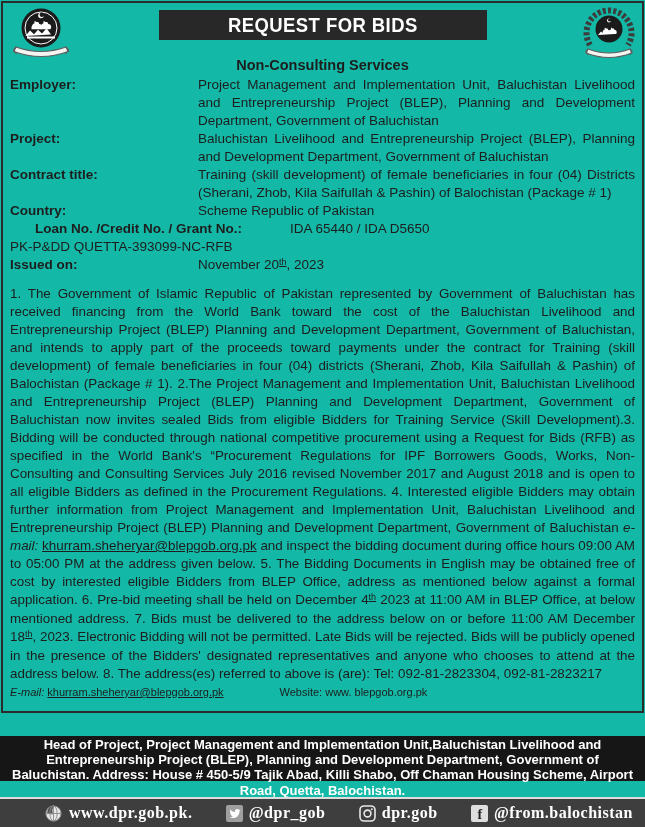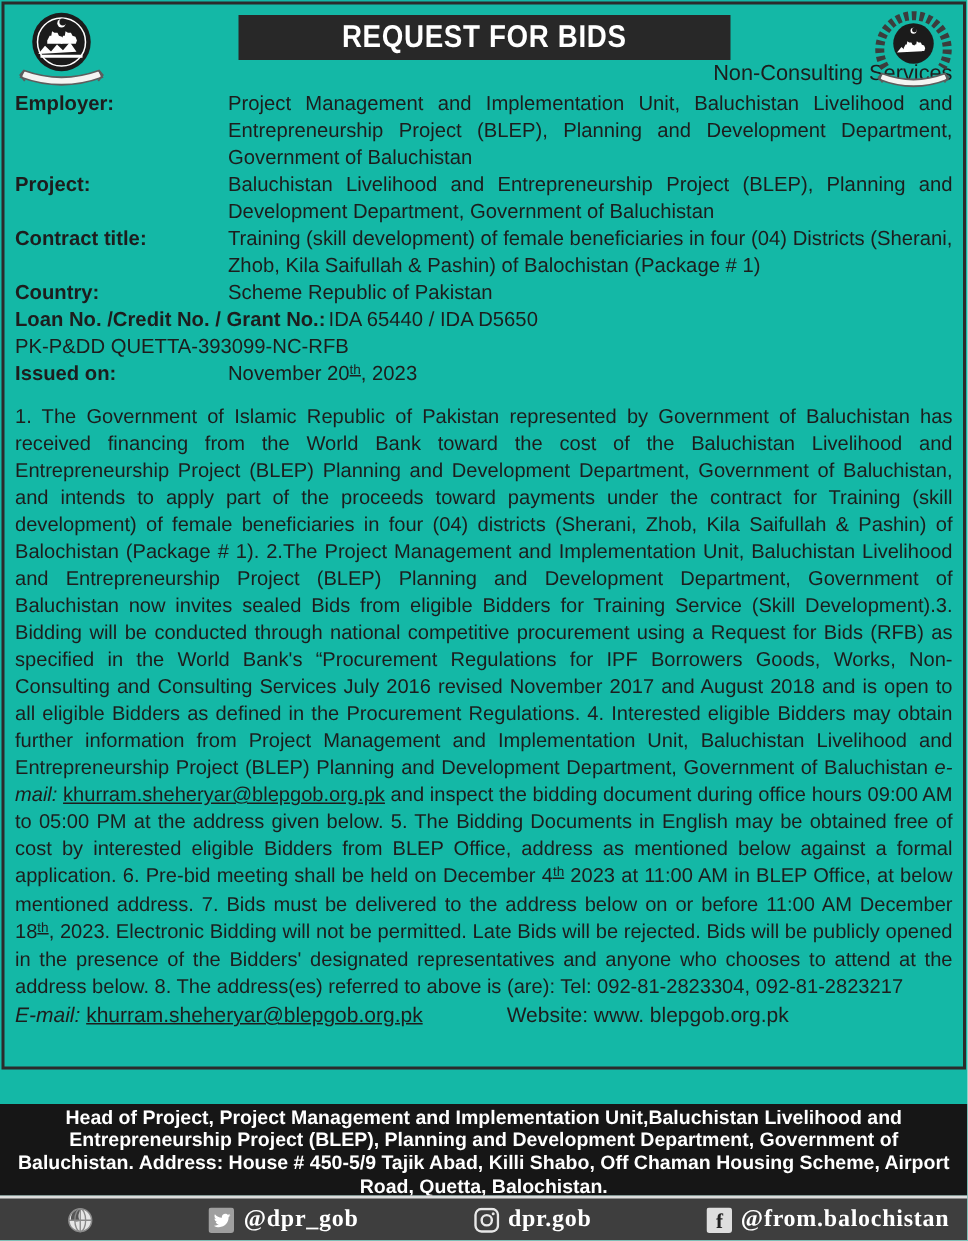--- a/index.html
+++ b/index.html
@@ -21,48 +21,48 @@
   .title-bar {
     margin:7px auto 0; width:328px; height:30px;
     background:var(--title-bar-bg, #282828);
     display:flex; align-items:center; justify-content:center;
   }
   .title-text {
     color:#fff; font-weight:bold; font-size:21px; white-space:nowrap;
     transform:scaleX(.88); letter-spacing:.5px;
   }
   .subtitle {
-    text-align:right; font-weight:normal; font-size:14.5px; margin-top:0;
+    text-align:center; font-weight:bold; font-size:14.5px; margin-top:16px;
     line-height:18px;
   }
   .info-rows { margin-top:2px; }
-  .info-row { display:flex; }
+  .info-row { display:flex;gap:46px; }
   .info-label {
     flex:0 0 142px; font-weight:bold; font-size:13.5px; line-height:18px;
   }
   
-  .info-row:nth-child(5) .info-label { flex:0 0 auto; padding-right:2px; }
+  .info-row:nth-child(5) .info-label { flex:0 0 auto; padding-right:2px;margin-left:25px; }
   .info-value {
     flex:1; font-size:13.5px; line-height:18px; text-align:justify;
   }
   .body-text {
     margin-top:10px; font-size:13.4px; line-height:18px; text-align:justify;
   }
-  .contact-line { display:flex; font-size:14px; line-height:18px; }
+  .contact-line { display:flex; font-size:11px; line-height:18px; }
   .contact-line .website { margin-left:56px; }
   .seg-italic { font-style:italic; }
   .seg-underline { text-decoration:underline; }
   .seg-sup { font-size:9px; position:relative; top:-4px;text-decoration:underline; }
 
   .ab-line {
     position:absolute; top:712px; right:5px; height:23px; line-height:23px;
     font-weight:bold; font-size:15px;margin-top:48px;
   }
   .footer-box {
-    position:absolute; top:736px; left:0; right:0; height:61px;
+    position:absolute; top:736px; left:0; right:0; height:45px;
     background:var(--footer-box-bg, #161616); color:#fff;
     font-weight:bold; font-size:13px; line-height:15.2px; text-align:center;
     padding:1px 12px 0; box-sizing:border-box;
   }
   .social-bar {
     position:absolute; top:797px; bottom:0; left:0; right:0;
     background:var(--social-bar-bg, #3e3e3e);
     border-top:2px solid #dcdcdc;
     display:flex; align-items:center; justify-content:space-between;
     padding:0 12px 0 44px; box-sizing:border-box;
@@ -163,20 +163,21 @@
 
     <div class="social-item">
       <span>
         <svg width="19" height="17" viewBox="0 0 19 17">
           <circle cx="9.5" cy="8.5" r="7.6" fill="#e6e6e6" stroke="#8a8a8a" stroke-width="1"></circle>
           <path d="M4 4.2 a7.6 7.6 0 0 1 6.4-3.2 c-2.2 2.2-2.7 5.4-1.1 8 c-2.2 .6-4.4 .3-6-.8 a7.6 7.6 0 0 1 .7-4z" fill="#555"></path>
           <path d="M9.5 .9 v15.2 M1.9 8.5 h15.2" stroke="#8a8a8a" stroke-width=".9" fill="none"></path>
           <ellipse cx="9.5" cy="8.5" rx="3.6" ry="7.6" fill="none" stroke="#8a8a8a" stroke-width=".9"></ellipse>
         </svg>
       </span>
+      <span>www.dpr.gob.pk.</span>
     </div>
 
     <div class="social-item">
       <span>
         <svg width="17" height="17" viewBox="0 0 17 17">
           <rect x="0" y="0" width="17" height="17" rx="2" fill="#9f9f9f"></rect>
           <path d="M14.6 5.2c-.4.2-.9.3-1.3.4.5-.3.8-.7 1-1.3-.4.3-.9.5-1.4.6-.4-.5-1-.8-1.7-.8-1.3 0-2.3 1-2.3 2.3 0 .2 0 .4.1.5-1.9-.1-3.6-1-4.7-2.4-.2.3-.3.7-.3 1.2 0 .8.4 1.5 1 1.9-.4 0-.7-.1-1-.3v.1c0 1.1.8 2 1.8 2.2-.2.1-.4.1-.6.1-.1 0-.3 0-.4-.1.3.9 1.1 1.6 2.1 1.6-.8.6-1.8.9-2.8.9h-.5c1 .7 2.2 1 3.4 1 4.1 0 6.4-3.4 6.4-6.4v-.3c.5-.3.9-.7 1.2-1.2z" fill="#fff"></path>
         </svg>
       </span>
       <span>@dpr_gob</span>

